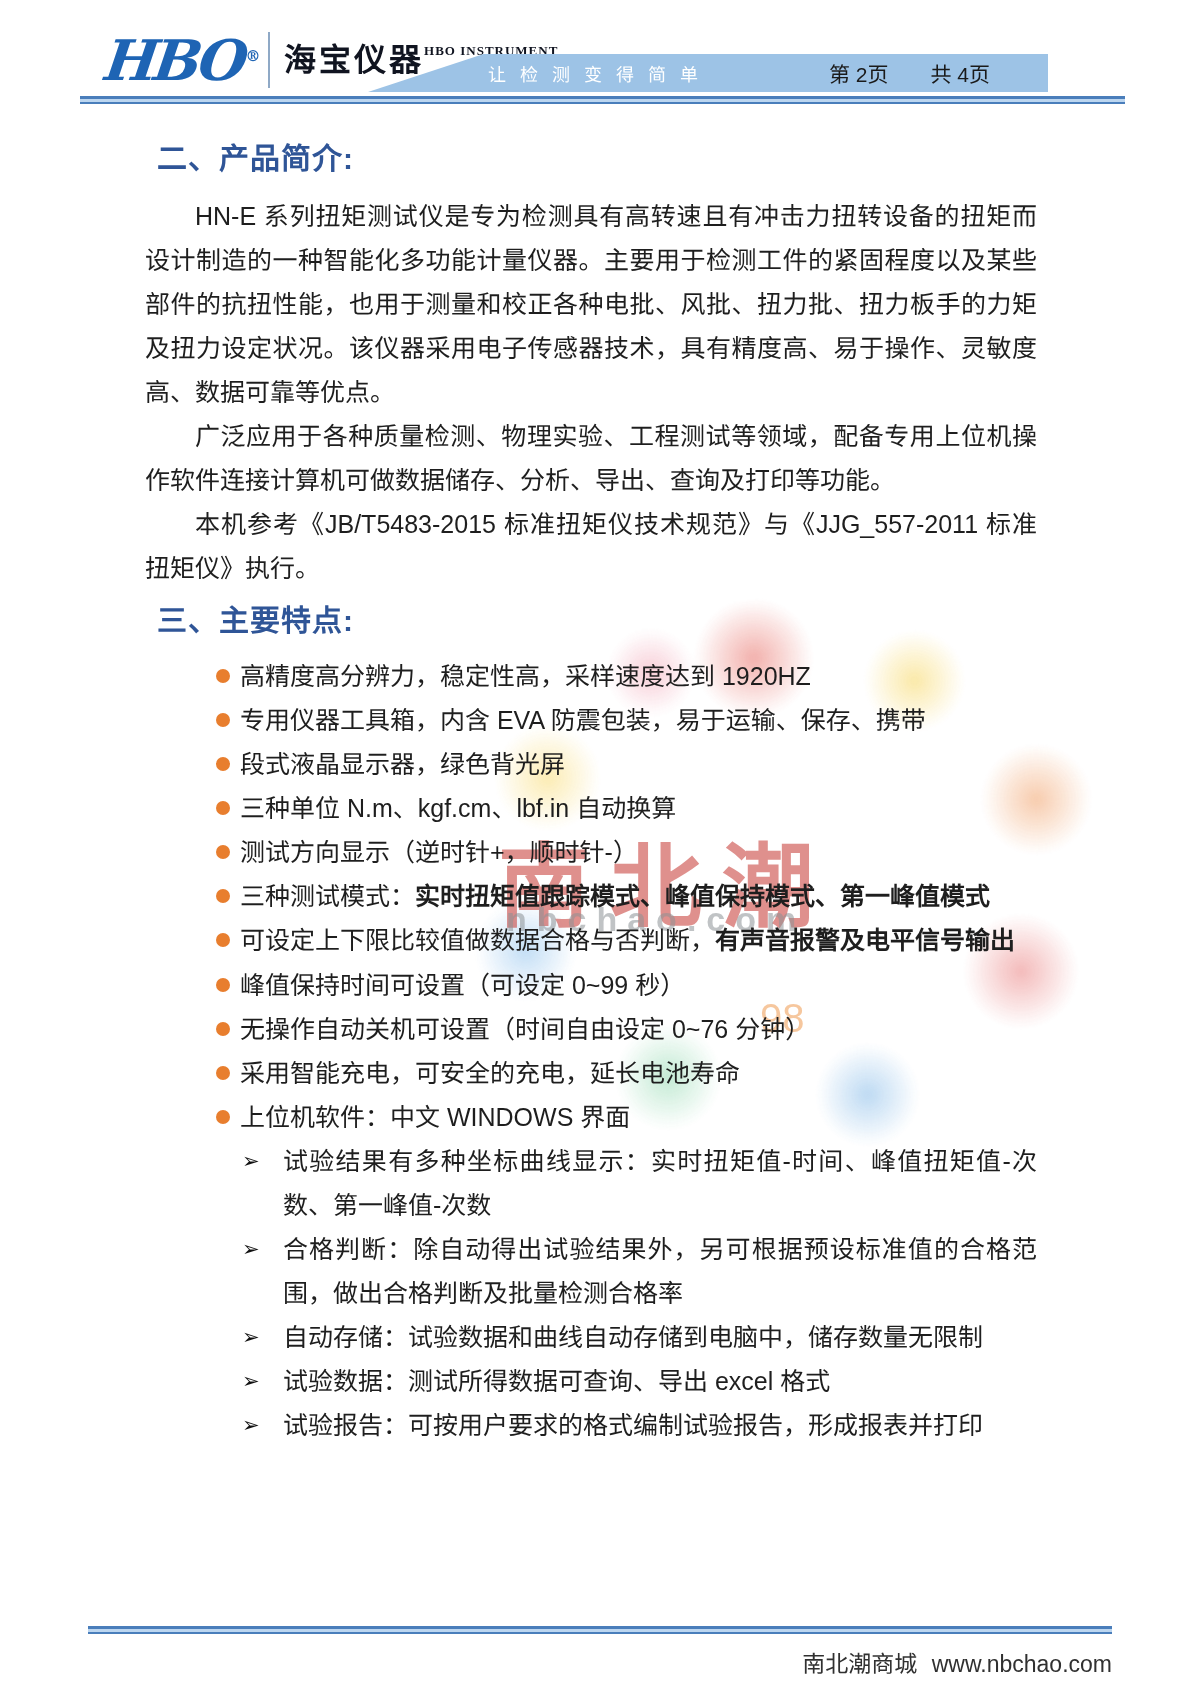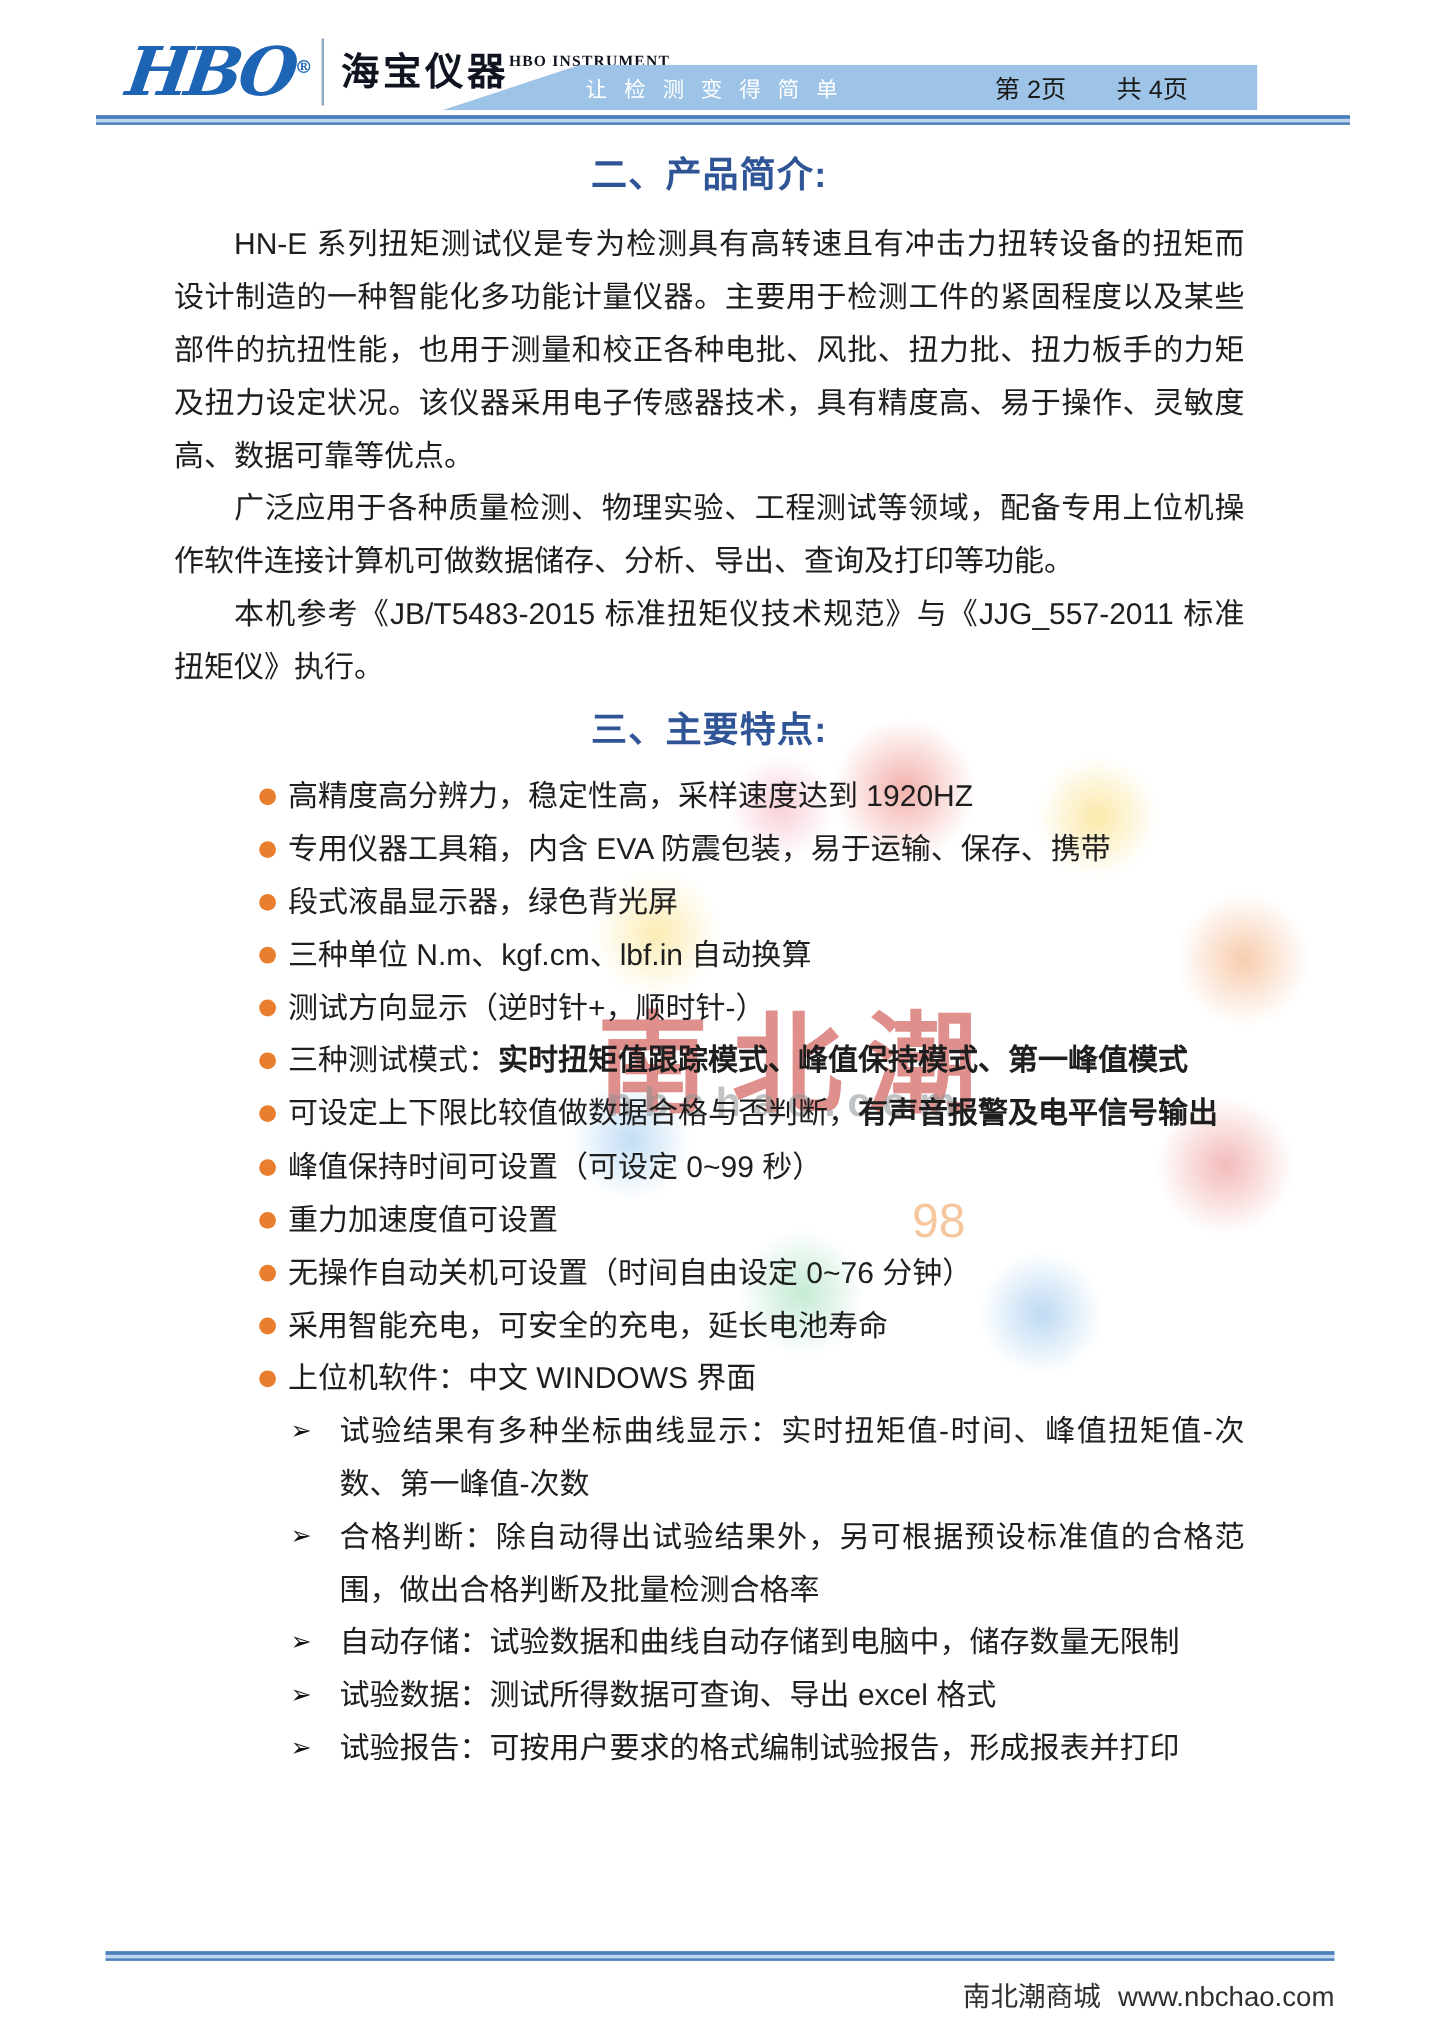--- a/index.html
+++ b/index.html
@@ -53,21 +53,21 @@
   }
   .wm-text{
     position:absolute;left:38px;top:212px;font-family:"Liberation Serif","DejaVu Serif",serif;
     font-weight:bold;font-size:92px;letter-spacing:20px;color:rgba(196,52,48,.55);white-space:nowrap;
   }
   .wm-sub{position:absolute;left:46px;top:300px;font-size:34px;font-weight:bold;letter-spacing:10px;color:rgba(140,145,150,.55);}
   .wm-frag{position:absolute;left:300px;top:396px;font-size:40px;font-weight:normal;color:rgba(235,130,40,.45);}
 
   
   .content{position:absolute;left:145px;top:126px;width:892px;z-index:2;}
-  h2{font-size:30px;line-height:42px;margin:0;color:#2F5597;font-weight:bold;letter-spacing:1px;text-align:center;}
+  h2{font-size:30px;line-height:42px;margin:12px;color:#2F5597;font-weight:bold;letter-spacing:1px;}
   .t2{margin-bottom:14px;}
   .t3{margin-top:10px;margin-bottom:12px;}
   .para{font-size:25px;line-height:44px;margin:0;text-align:justify;text-indent:2em;color:#1e1e1e;}
   ul{list-style:none;margin:0;padding:0;}
   .feat,.subfeat{position:relative;font-size:25px;line-height:44px;color:#1e1e1e;}
   .feat{padding-left:95px;}
   .dot{position:absolute;left:71px;top:15px;width:14px;height:14px;border-radius:50%;background:#E87E2E;}
   .b{font-weight:bold;}
   .serif{font-family:"Liberation Serif","DejaVu Serif",serif;}
   .subfeat{padding-left:138px;text-align:justify;}
@@ -113,21 +113,20 @@
     <h2 class="t3">三、主要特点:</h2>
     <ul id="feature-list">
         <li class="feat"><span class="dot"></span><span>高精度高分辨力，稳定性高，采样速度达到 1920HZ</span></li>
         <li class="feat"><span class="dot"></span><span>专用仪器工具箱，内含 EVA 防震包装，易于运输、保存、携带</span></li>
         <li class="feat"><span class="dot"></span><span>段式液晶显示器，绿色背光屏</span></li>
         <li class="feat"><span class="dot"></span><span>三种单位 N.m、kgf.cm、lbf.in 自动换算</span></li>
         <li class="feat"><span class="dot"></span><span>测试方向显示（逆时针+，顺时针-）</span></li>
         <li class="feat"><span class="dot"></span><span>三种测试模式：</span><span class="b">实时扭矩值跟踪模式、峰值保持模式、第一峰值模式</span></li>
         <li class="feat"><span class="dot"></span><span class="serif">可设定上下限比较值做数据合格与否判断，</span><span class="b">有声音报警及电平信号输出</span></li>
         <li class="feat"><span class="dot"></span><span>峰值保持时间可设置（可设定 0~99 秒）</span></li>
-        <li class="feat"><span class="dot"></span><span>重力加速度值可设置</span></li>
         <li class="feat"><span class="dot"></span><span>无操作自动关机可设置（时间自由设定 0~76 分钟）</span></li>
         <li class="feat"><span class="dot"></span><span>采用智能充电，可安全的充电，延长电池寿命</span></li>
         <li class="feat"><span class="dot"></span><span>上位机软件：中文 WINDOWS 界面</span></li>
       </ul>
     <ul id="subfeature-list">
         <li class="subfeat"><span class="arrow">➢</span><span>试验结果有多种坐标曲线显示：实时扭矩值-时间、峰值扭矩值-次数、第一峰值-次数</span></li>
         <li class="subfeat"><span class="arrow">➢</span><span>合格判断：除自动得出试验结果外，另可根据预设标准值的合格范围，做出合格判断及批量检测合格率</span></li>
         <li class="subfeat"><span class="arrow">➢</span><span>自动存储：试验数据和曲线自动存储到电脑中，储存数量无限制</span></li>
         <li class="subfeat"><span class="arrow">➢</span><span>试验数据：测试所得数据可查询、导出 excel 格式</span></li>
         <li class="subfeat"><span class="arrow">➢</span><span>试验报告：可按用户要求的格式编制试验报告，形成报表并打印</span></li>

